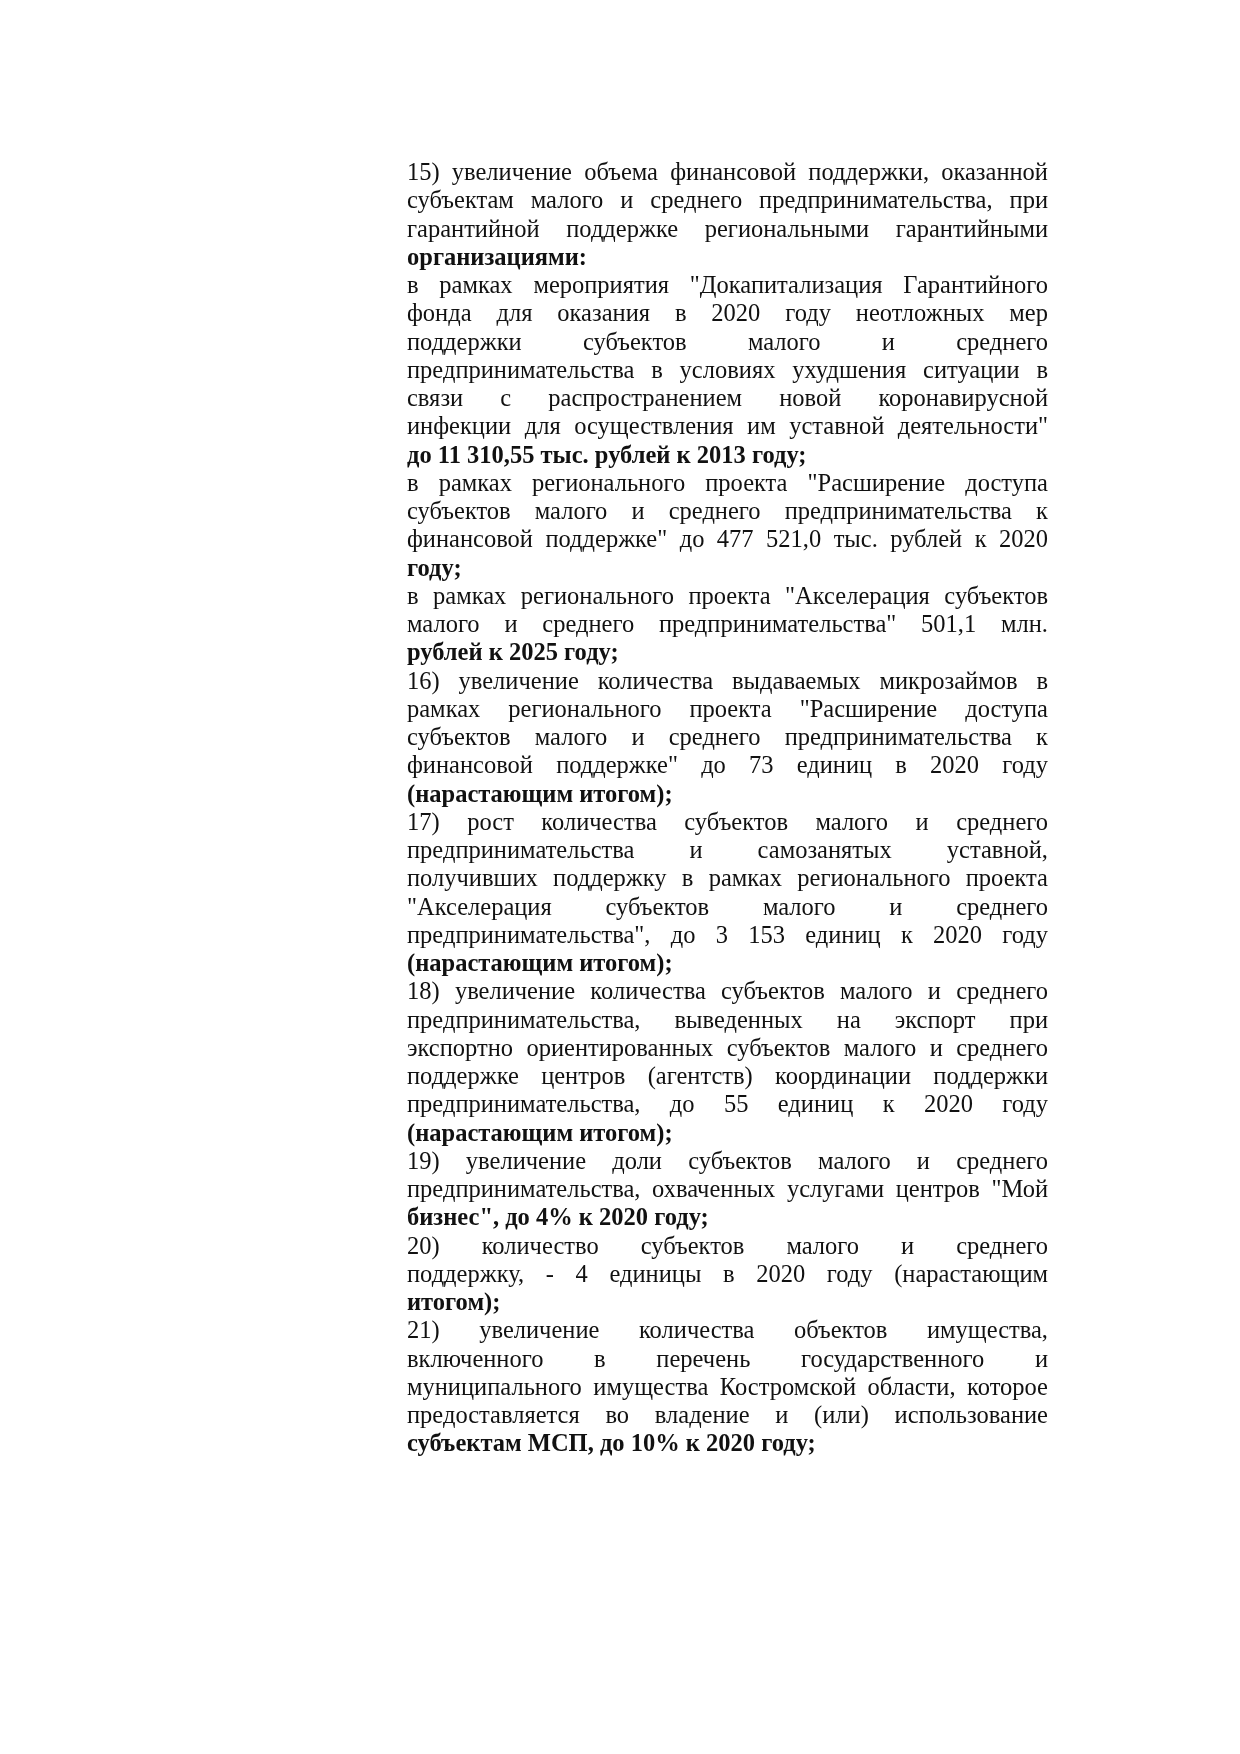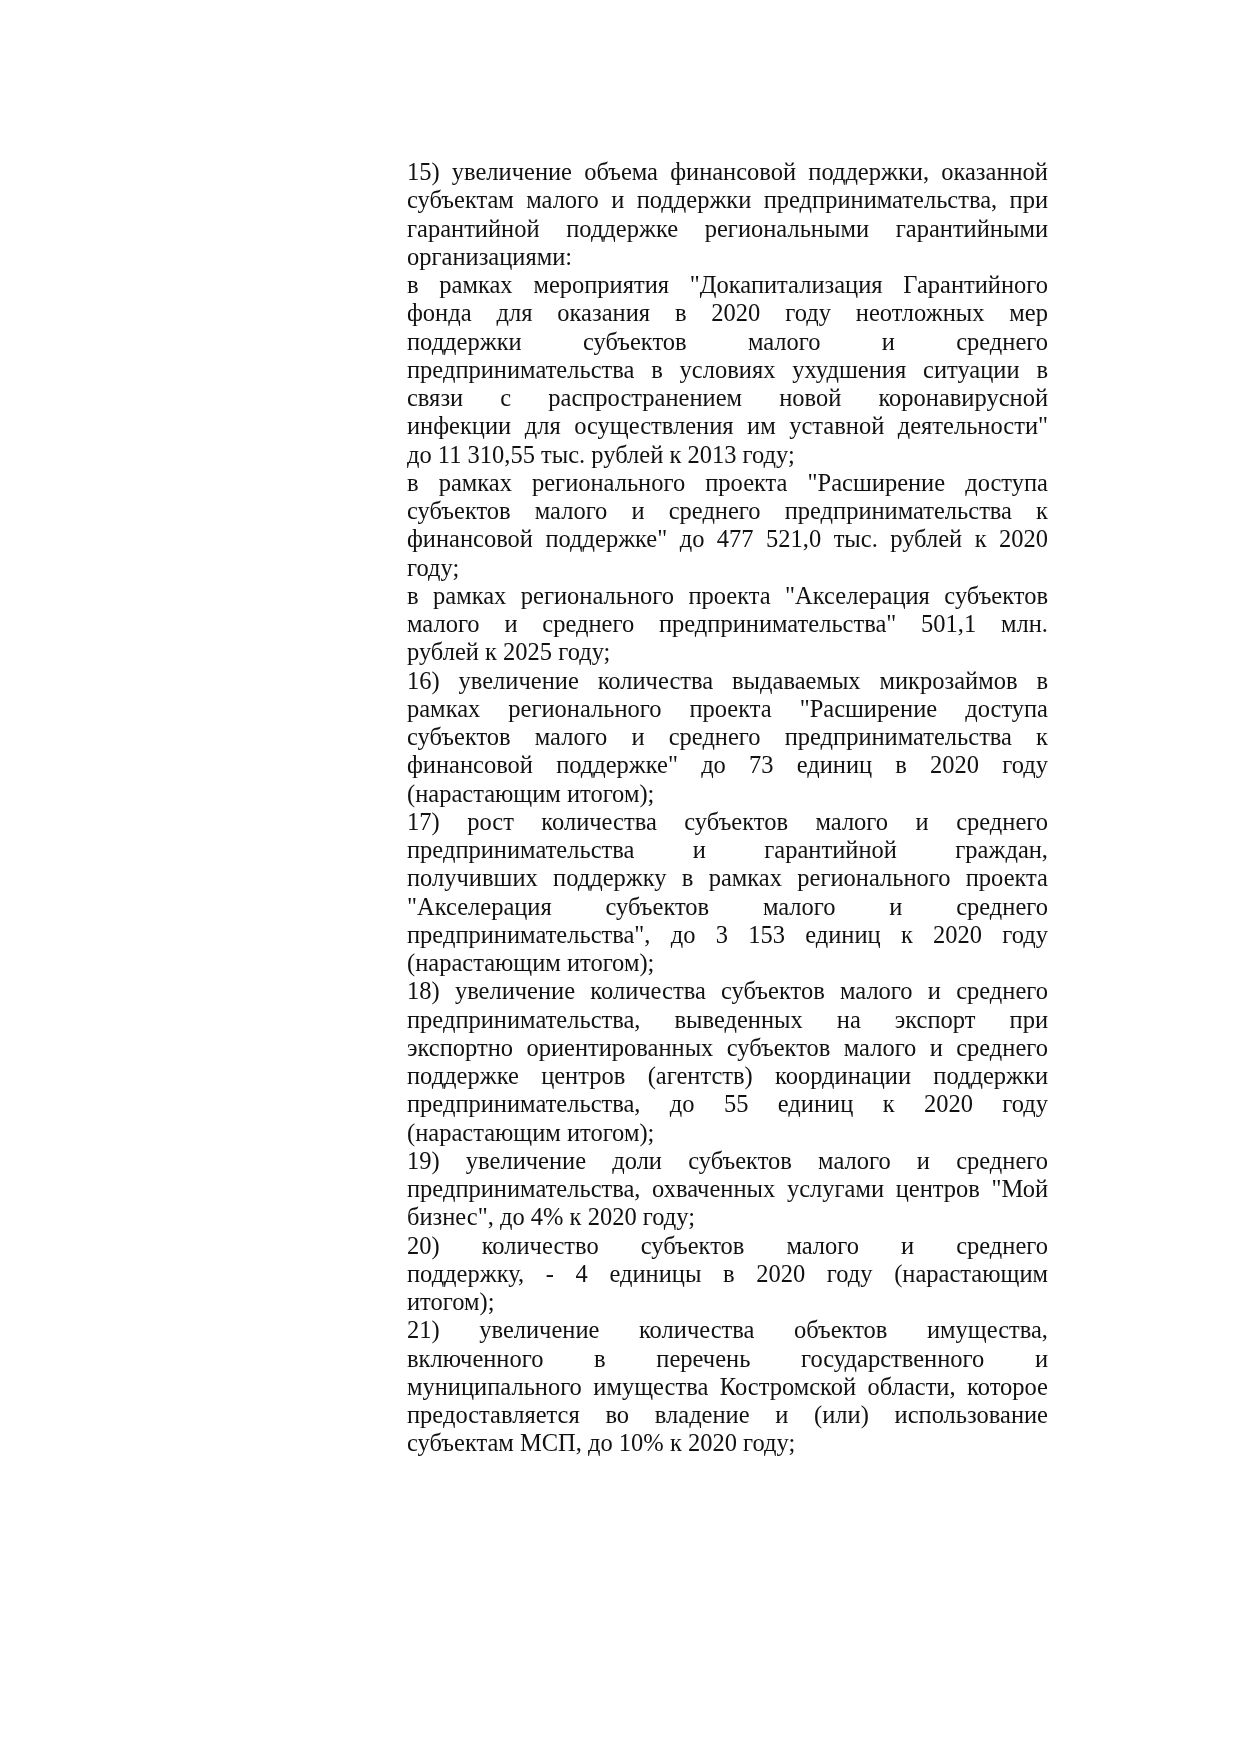--- a/index.html
+++ b/index.html
@@ -36,31 +36,32 @@
     height: 28.25px;
     overflow: visible;
   }
   .line.j {
     text-align: justify;
     text-align-last: justify;
     white-space: normal;
   }
   .line.l {
     text-align: left;
+    font-weight: bold;
   }
   .para { display: block; }
 </style>
 </head>
 <body>
 
 <div class="page">
   <div class="text-column" id="text-column">
       <div class="para">
         <span class="line j">15) увеличение объема финансовой поддержки, оказанной</span>
-        <span class="line j">субъектам малого и поддержки предпринимательства, при</span>
+        <span class="line j">субъектам малого и среднего предпринимательства, при</span>
         <span class="line j">гарантийной поддержке региональными гарантийными</span>
         <span class="line l">организациями:</span>
       </div>
       <div class="para">
         <span class="line j">в рамках мероприятия "Докапитализация Гарантийного</span>
         <span class="line j">фонда для оказания в 2020 году неотложных мер</span>
         <span class="line j">поддержки субъектов малого и среднего</span>
         <span class="line j">предпринимательства в условиях ухудшения ситуации в</span>
         <span class="line j">связи с распространением новой коронавирусной</span>
         <span class="line j">инфекции для осуществления им уставной деятельности"</span>
@@ -79,21 +80,21 @@
       </div>
       <div class="para">
         <span class="line j">16) увеличение количества выдаваемых микрозаймов в</span>
         <span class="line j">рамках регионального проекта "Расширение доступа</span>
         <span class="line j">субъектов малого и среднего предпринимательства к</span>
         <span class="line j">финансовой поддержке" до 73 единиц в 2020 году</span>
         <span class="line l">(нарастающим итогом);</span>
       </div>
       <div class="para">
         <span class="line j">17) рост количества субъектов малого и среднего</span>
-        <span class="line j">предпринимательства и гарантийной граждан,</span>
+        <span class="line j">предпринимательства и самозанятых уставной,</span>
         <span class="line j">получивших поддержку в рамках регионального проекта</span>
         <span class="line j">"Акселерация субъектов малого и среднего</span>
         <span class="line j">предпринимательства", до 3 153 единиц к 2020 году</span>
         <span class="line l">(нарастающим итогом);</span>
       </div>
       <div class="para">
         <span class="line j">18) увеличение количества субъектов малого и среднего</span>
         <span class="line j">предпринимательства, выведенных на экспорт при</span>
         <span class="line j">экспортно ориентированных субъектов малого и среднего</span>
         <span class="line j">поддержке центров (агентств) координации поддержки</span>

